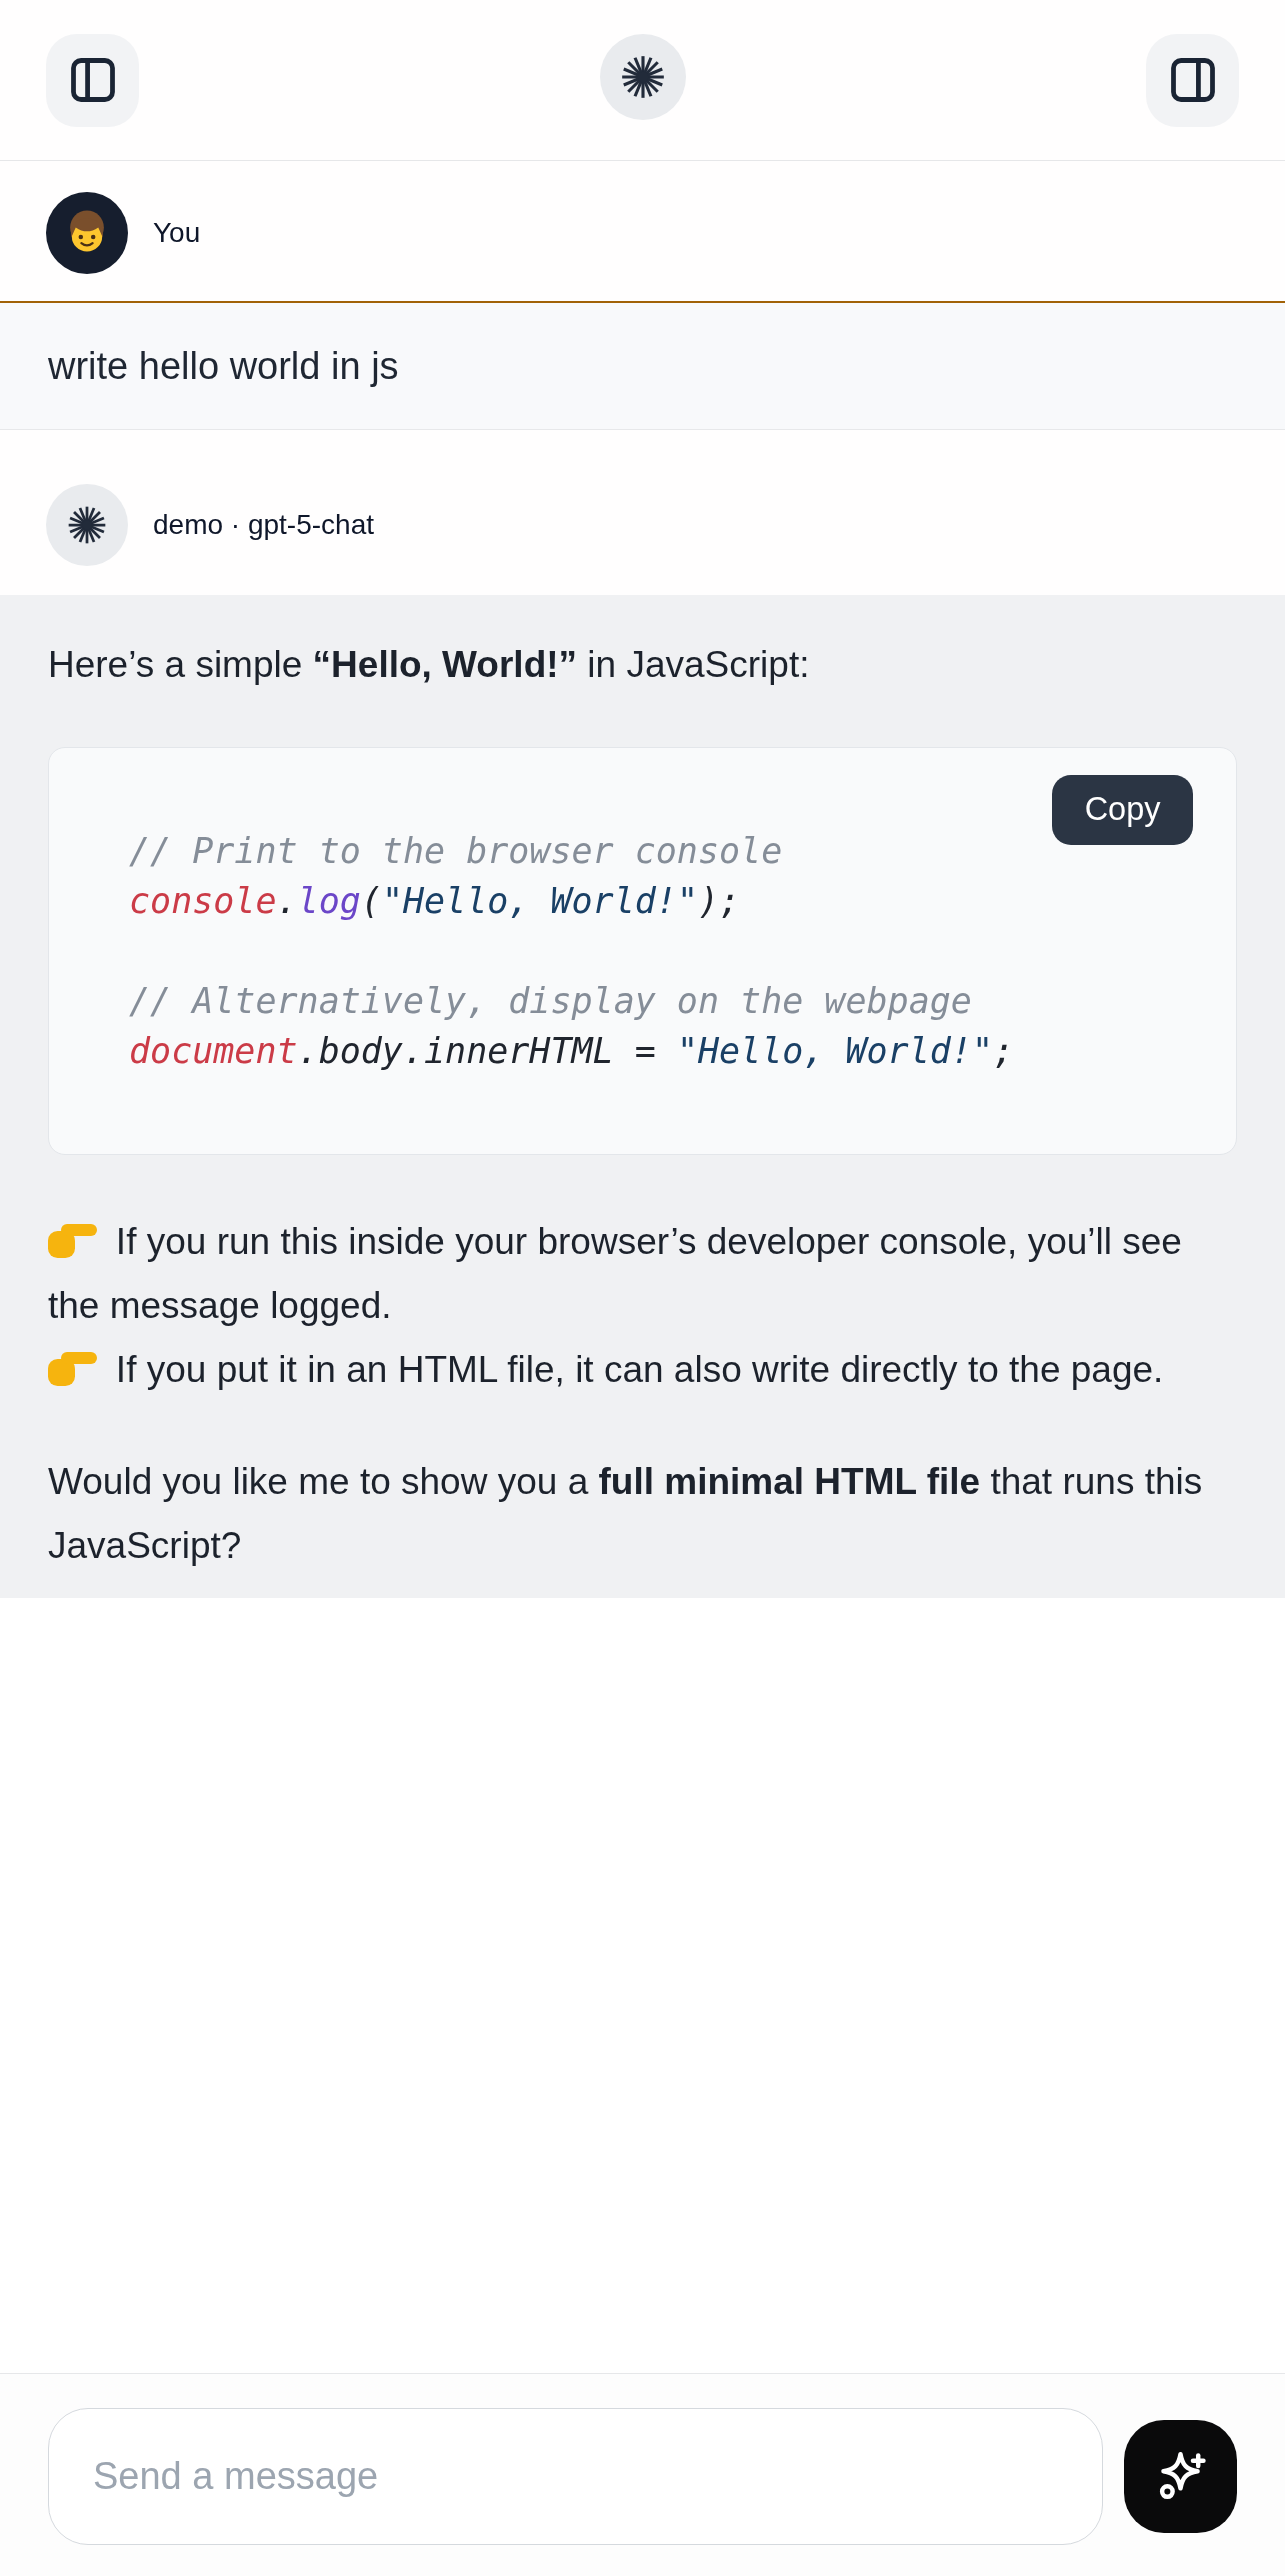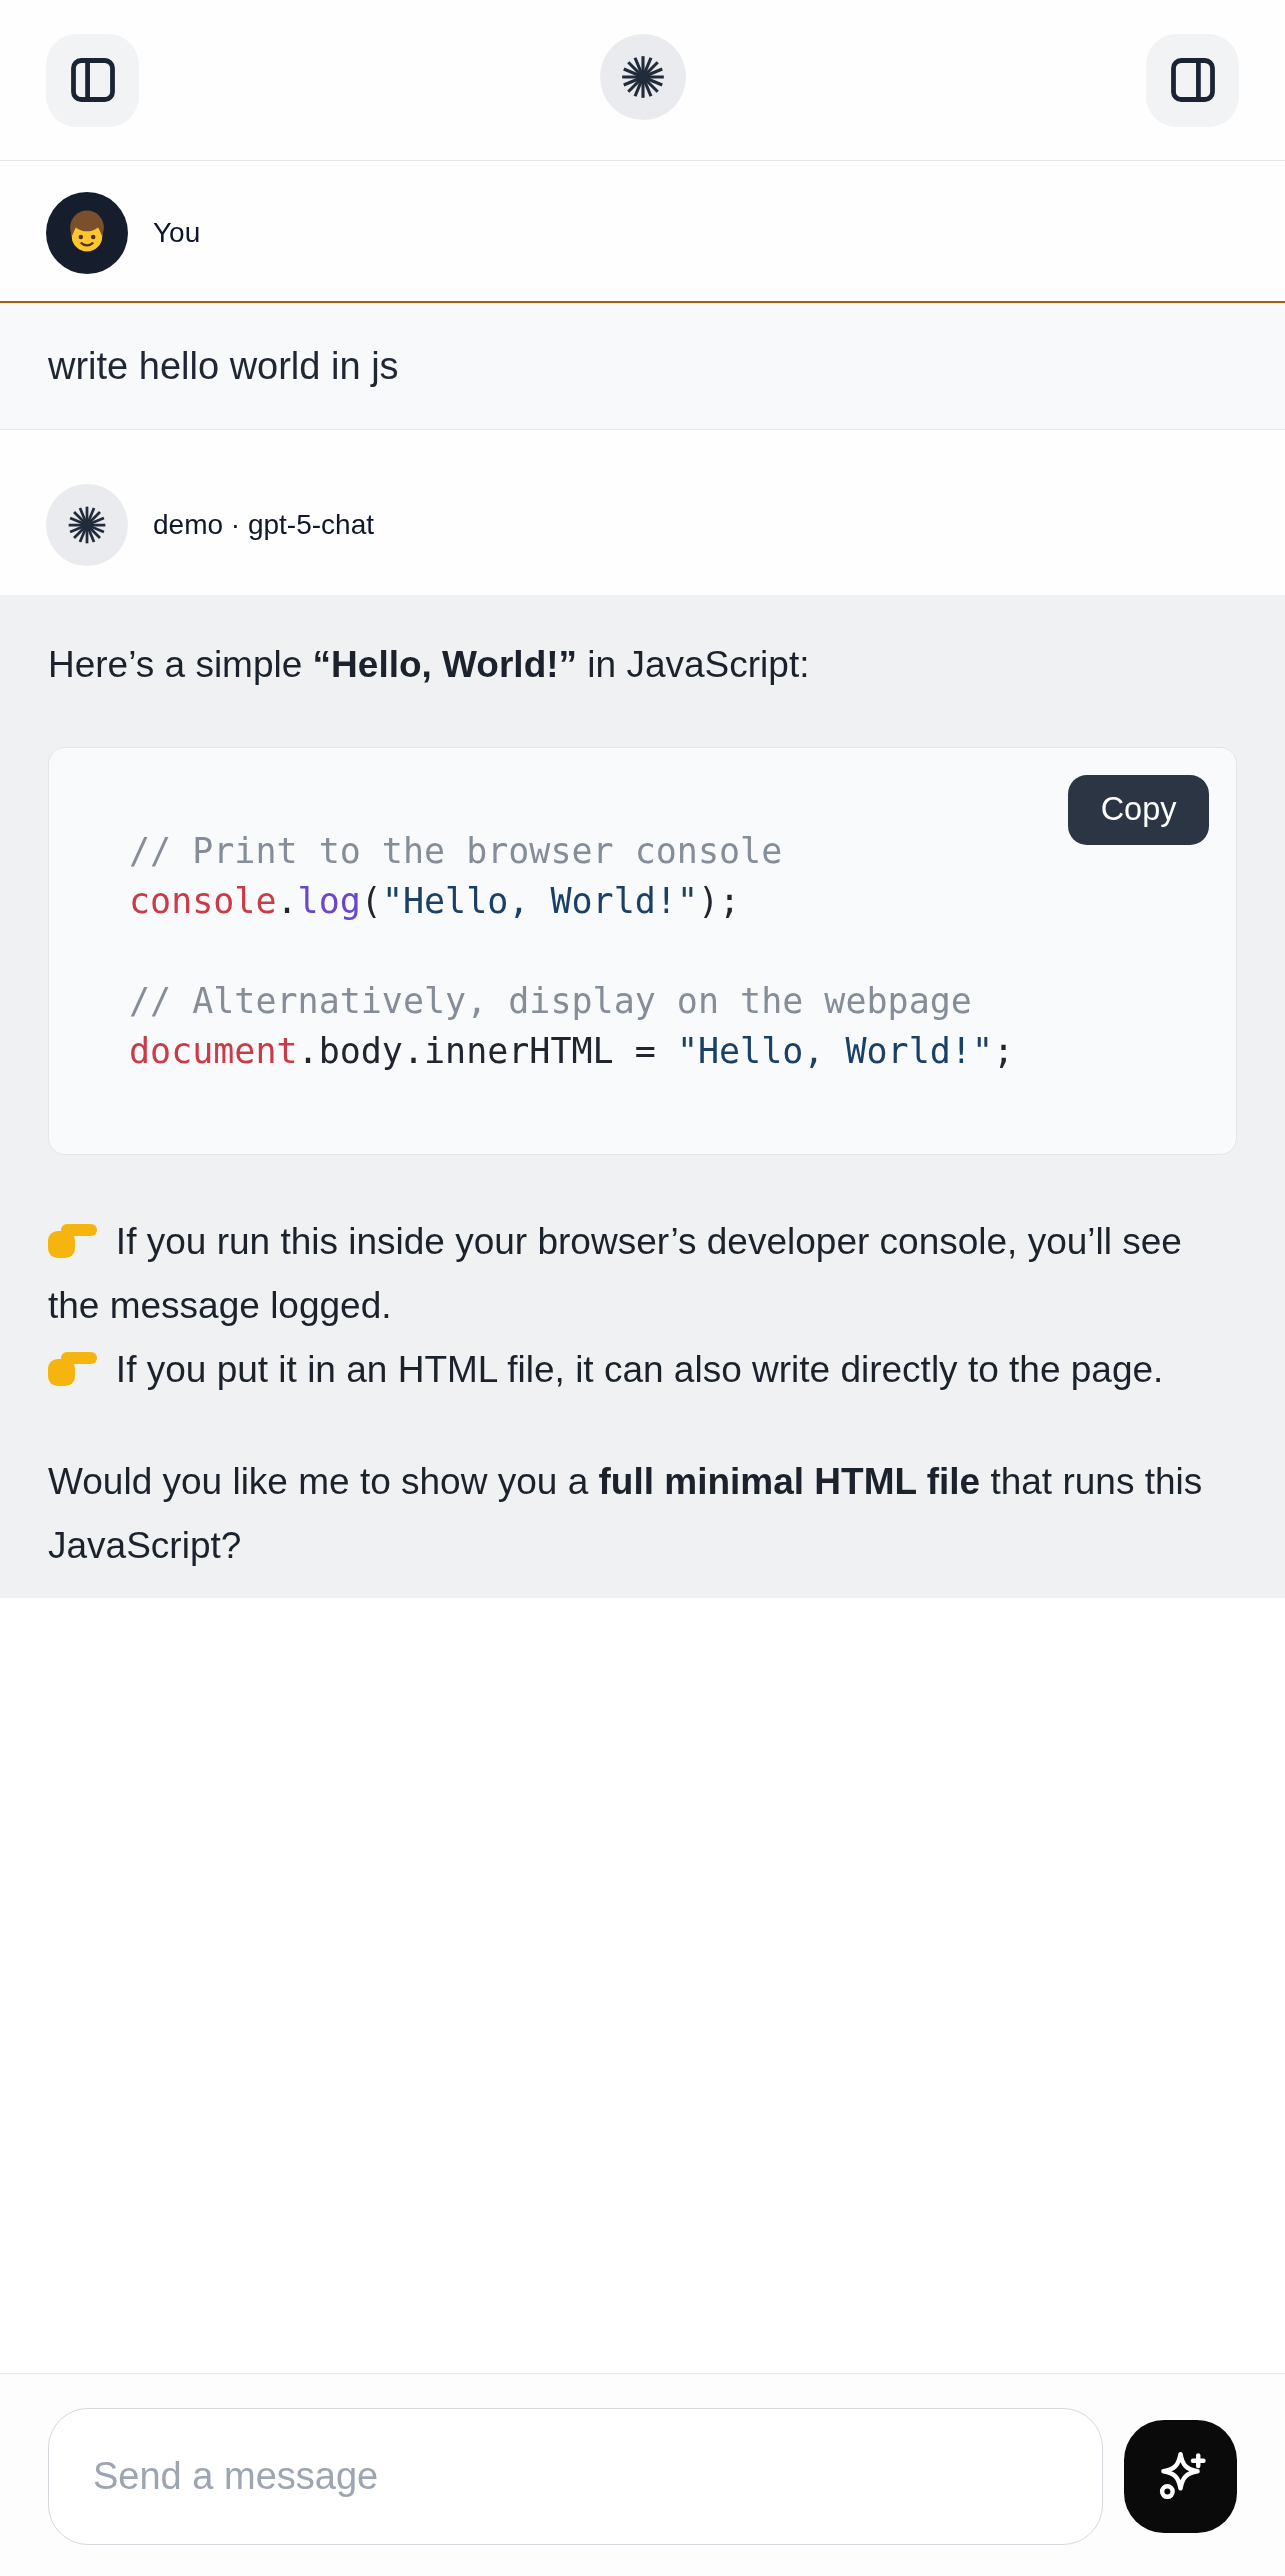--- a/index.html
+++ b/index.html
@@ -101,23 +101,23 @@
     margin: 50px 0 55px;
     padding: 78px 38px 78px 80px;
   }
   .code-block pre {
     margin: 0;
     font-family: "DejaVu Sans Mono", monospace;
     font-size: 35px; line-height: 50px;
     color: #20252e;
     white-space: pre;
   }
-  .code-line { min-height: 50px; }
+  .code-line { min-height: 50px; font-style: italic; }
   .copy-btn {
-    position: absolute; top: 27px; right: 27px;
+    position: absolute; top: 27px; right: 43px;
     background: var(--copy-btn-bg, #2b3544);
     color: #ffffff;
     font-family: "Liberation Sans", sans-serif;
     font-size: 32.5px;
     padding: 16.3px 32.5px;
     border: none; border-radius: 19px;
     cursor: pointer;
   }
 
   

